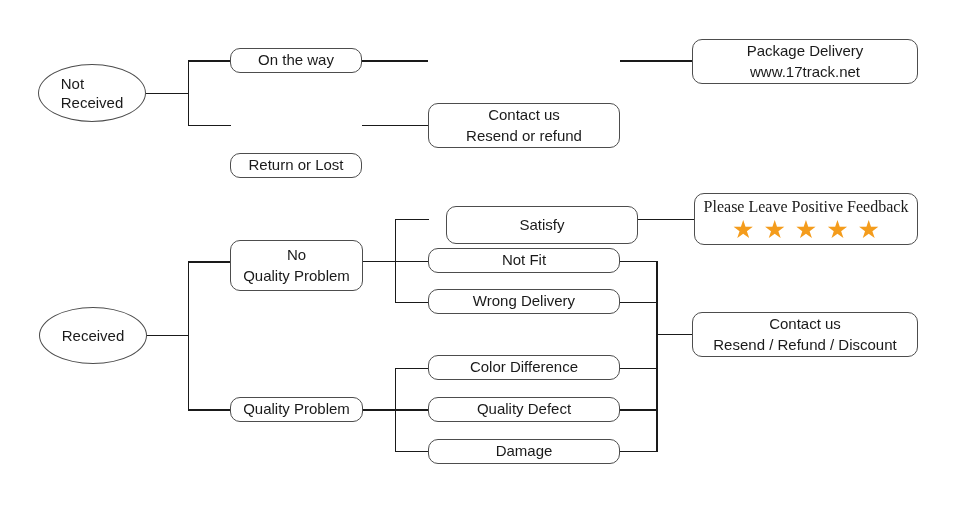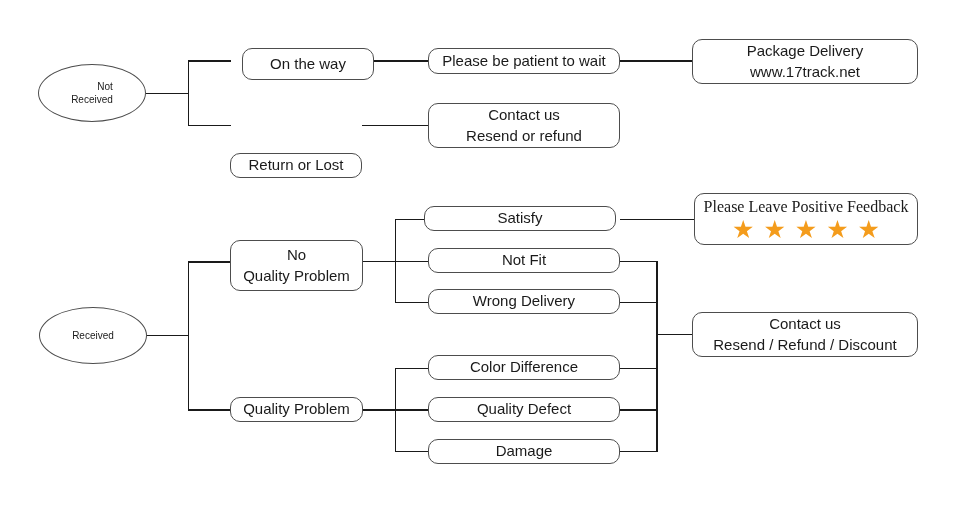--- a/index.html
+++ b/index.html
@@ -22,22 +22,22 @@
     text-align:center;
     font-size:15px;line-height:1.35;
     white-space:pre-line;
   }
   .ellipse{
     position:absolute;
     border:1.2px solid var(--border);
     border-radius:50%;
     background:var(--bg);
     display:flex;align-items:center;justify-content:center;
-    text-align:right;
-    font-size:10px;line-height:1.3;
+    text-align:left;
+    font-size:15px;line-height:1.3;
     white-space:pre-line;
   }
   .hline{position:absolute;height:1.6px;background:var(--line);}
   .vline{position:absolute;width:1.6px;background:var(--line);}
   .feedback{
     position:absolute;
     border:1.5px solid var(--border);
     border-radius:10px;
     background:var(--bg);
     display:flex;flex-direction:column;align-items:center;justify-content:center;
@@ -85,40 +85,39 @@
   <div class="hline" style="left:620px;top:409px;width:37px;"></div>
   <div class="hline" style="left:620px;top:450.5px;width:37px;"></div>
   <div class="vline" style="left:656px;top:260.5px;height:191px;"></div>
   <div class="hline" style="left:656px;top:333.5px;width:36px;"></div>
 
   <div class="hline" style="left:620px;top:218.5px;width:74px;"></div>
 
   <div class="ellipse" style="left:38px;top:64px;width:108px;height:58px;">Not
 Received</div>
 
-  <div class="node" style="left:242px;top:48px;width:132px;height:32px;">On the way</div>
+  <div class="node" style="left:230px;top:48px;width:132px;height:25px;">On the way</div>
 
   <div class="node" style="left:230px;top:112.5px;width:132px;height:25px;margin-top:40px;">Return or Lost</div>
 
-  <div class="node" style="left:428px;top:48px;width:192px;height:26px;">Please be patient to wait</div>
 
   <div class="node" style="left:692px;top:39px;width:226px;height:45px;">Package Delivery
 www.17track.net</div>
 
   <div class="node" style="left:428px;top:103px;width:192px;height:45px;">Contact us
 Resend or refund</div>
 
   <div class="ellipse" style="left:39px;top:307px;width:108px;height:57px;">Received</div>
 
   <div class="node" style="left:230px;top:240px;width:133px;height:51px;">No
 Quality Problem</div>
 
   <div class="node" style="left:230px;top:397px;width:133px;height:25px;">Quality Problem</div>
 
-  <div class="node" style="left:424px;top:206px;width:192px;height:25px;">Satisfy</div>
+  <div class="node" style="left:446px;top:206px;width:192px;height:38px;">Satisfy</div>
 
   <div class="node" style="left:428px;top:289px;width:192px;height:25px;">Wrong Delivery</div>
 
   <div class="node" style="left:428px;top:248px;width:192px;height:25px;">Not Fit</div>
 
   <div class="node" style="left:428px;top:355px;width:192px;height:25px;">Color Difference</div>
 
   <div class="node" style="left:428px;top:397px;width:192px;height:25px;">Quality Defect</div>
 
   <div class="node" style="left:428px;top:438.5px;width:192px;height:25px;">Damage</div>

